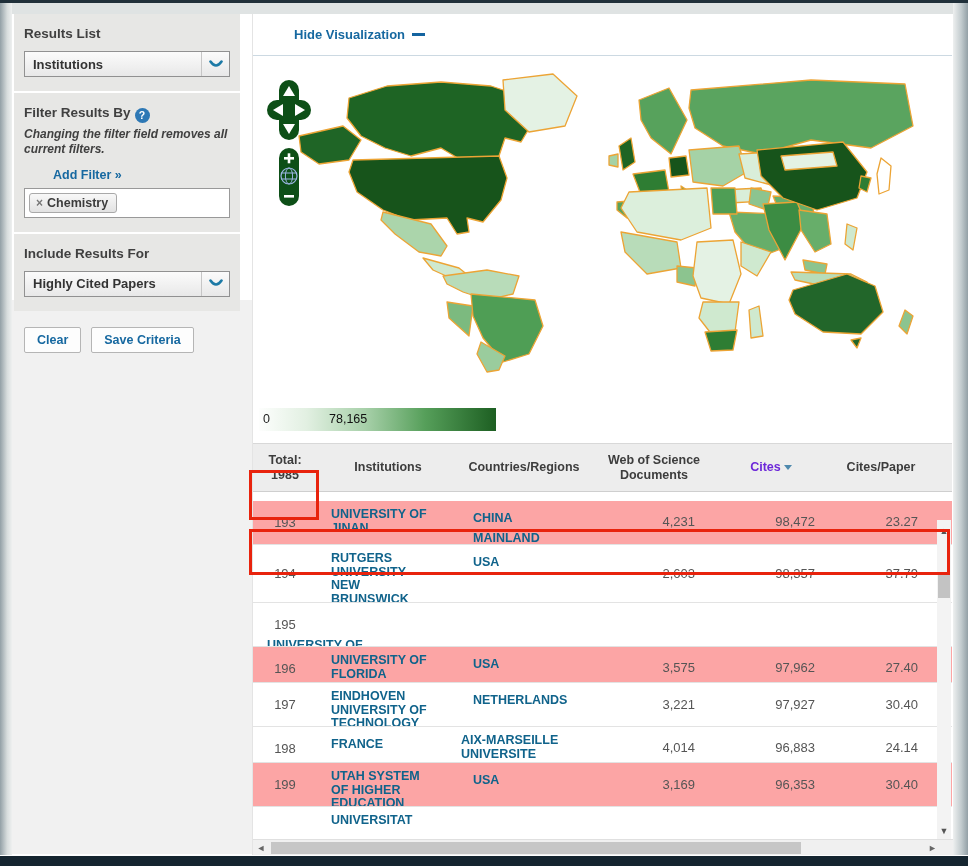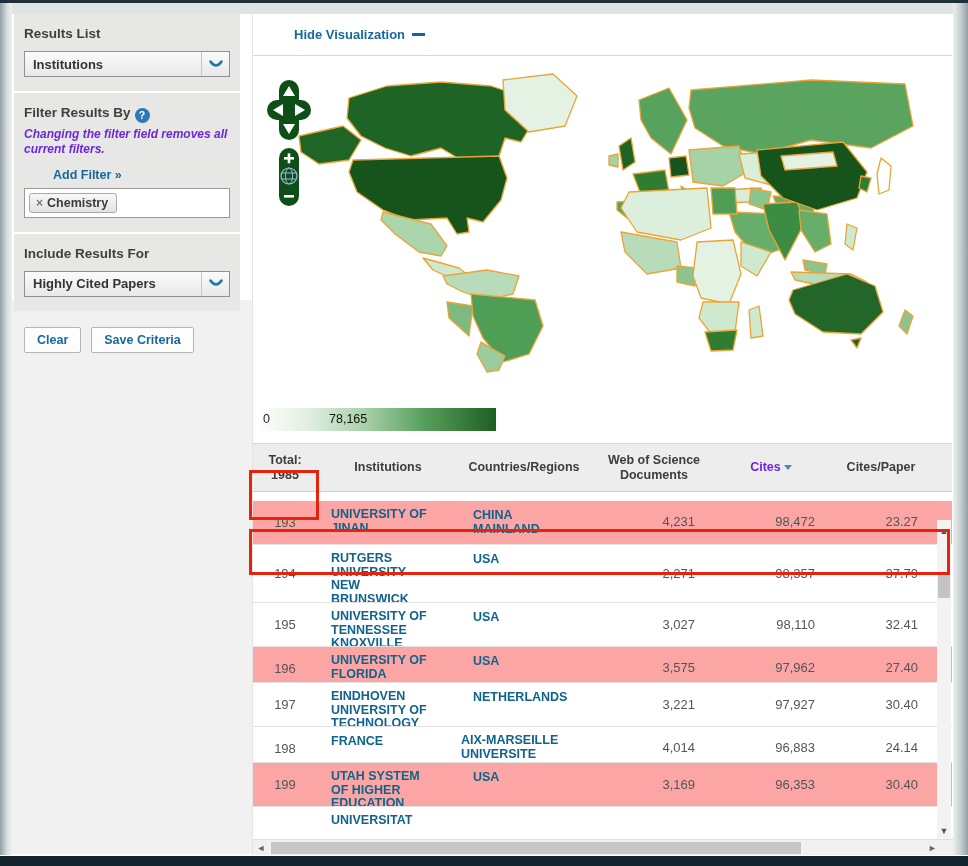--- a/index.html
+++ b/index.html
@@ -16,21 +16,21 @@
   .frame-bottom { position:absolute; left:0; bottom:0; width:968px; height:10px; background:#152530; z-index:50; }
   .gutter { position:absolute; left:12px; top:300px; width:240px; height:554px; background:#f1f1f1; }
 
   
   .sidebar { position:absolute; left:14px; top:14px; width:226px; }
   .sb-section { background:#e7e7e5; padding:12px 10px 14px 10px; margin-bottom:2px; }
   .sb-label { font-size:13.5px; font-weight:bold; color:#404040; margin-bottom:10px; }
   .sb-select { display:flex; align-items:center; height:26px; border:1px solid #919191; background:linear-gradient(#fbfbfb,#e8e8e8); }
   .sb-select .val { flex:1; font-size:13px; color:#333; padding-left:8px; font-weight:bold; }
   .sb-select .chev { width:28px; height:100%; display:flex; align-items:center; justify-content:center; border-left:1px solid #c6c6c6; }
-  .note { font-size:12px; font-style:italic; color:#6d28d9; font-weight:bold; line-height:15px; margin:2px 0 8px 0; }
+  .note { font-size:12px; font-style:italic; color:#404040; font-weight:bold; line-height:15px; margin:2px 0 8px 0; }
   .link { color:#1668a0; font-weight:bold; text-decoration:none; cursor:pointer;padding-left:29px; }
   .addfilter { font-size:12.5px; display:inline-block; margin-bottom:6px; }
   .filter-box { background:#fff; border:1px solid #999; padding:4px; min-height:28px; }
   .tag { display:inline-flex; align-items:center; gap:4px; border:1px solid #a9a9a9; border-radius:3px; background:linear-gradient(#f8f8f8,#e2e2e2); padding:2px 8px 2px 6px; font-size:12.5px; color:#3c3c3c; font-weight:bold; }
   .tag .x { color:#777; font-weight:bold; font-size:12px; }
   .help { display:inline-flex; width:15px; height:15px; border-radius:50%; background:#2d78b5; color:#fff; font-size:10.5px; font-weight:bold; align-items:center; justify-content:center; vertical-align:-2px; margin-left:4px; }
   .btn-row { padding:14px 10px; display:flex; gap:10px;align-items:center; }
   .btn { background:#fdfdfd; border:1px solid #b5b5b5; border-radius:2px; color:#1668a0; font-weight:bold; font-size:12.5px; padding:5px 12px; cursor:pointer; }
 
   
@@ -60,26 +60,26 @@
   .c-ctry { width:130px; }
   .c-docs { width:130px; }
   .c-cites { width:104px; }
   .c-cpp { width:116px; }
   .th.cites-th { color:#6d28d9; }
   .caret { display:inline-block; width:0; height:0; border-left:4px solid transparent; border-right:4px solid transparent; border-top:5px solid #4e89ad; margin-left:3px; vertical-align:1px; }
 
   .tbody { position:relative; height:336px; overflow:hidden; padding-top:9px; }
   .row { display:flex; border-bottom:1px solid #e3e3e3; overflow:hidden; background:#fff; }
   .row.stripe { background:#fca5a5; }
-  .r0{height:44px;} .r1{height:58px;} .r2{height:44px;} .r3{height:36px;} .r4{height:44px;} .r5{height:36px;} .r6{height:44px;} .r7{height:40px;}
+  .r0{height:44px;} .r1{height:58px;} .r2{height:44px;flex-direction:column;} .r3{height:36px;} .r4{height:44px;} .r5{height:36px;} .r6{height:44px;} .r7{height:40px;}
   .cell { font-size:12.5px; padding-top:7px; }
   .cell.rank { width:64px; text-align:center; color:#555; font-size:13px; padding-top:14px; }
   .r0 .rank, .r3 .rank, .r5 .rank { padding-top:14px; }
   .cell.inst { width:142px; padding-left:14px; padding-right:30px; color:#10638b; font-weight:bold; line-height:13.5px; }
-  .cell.ctry { width:130px; padding-left:14px; padding-right:40px; color:#10638b; font-weight:bold; line-height:14px; padding-top:7px; }
+  .cell.ctry { width:130px; padding-left:14px; padding-right:40px; color:#10638b; font-weight:bold; line-height:20px; padding-top:7px; }
   .cell.num { color:#555; font-size:13px; text-align:right; padding-top:13px; }
   .cell.docs { width:130px; padding-right:24px; }
   .cell.cites { width:104px; padding-right:8px; }
   .cell.cpp { width:116px; padding-right:21px; }
   .r1 .num { padding-top:21px; } .r1 .rank { padding-top:21px; }
   .r2 .num, .r4 .num, .r6 .num { padding-top:14px; }
   .r2 .rank, .r4 .rank, .r6 .rank { padding-top:14px; }
 
   
   .vscroll { position:absolute; right:1px; top:506px; width:14px; height:320px; background:#f3f3f3; z-index:5; }
@@ -262,21 +262,21 @@
         <div class="cell inst">UNIVERSITY OF JINAN</div>
         <div class="cell ctry">CHINA MAINLAND</div>
         <div class="cell num docs">4,231</div>
         <div class="cell num cites">98,472</div>
         <div class="cell num cpp">23.27</div>
       </div>
       <div class="row r1">
         <div class="cell rank">194</div>
         <div class="cell inst">RUTGERS UNIVERSITY NEW BRUNSWICK</div>
         <div class="cell ctry">USA</div>
-        <div class="cell num docs">2,271</div>
+        <div class="cell num docs">2,603</div>
         <div class="cell num cites">98,357</div>
         <div class="cell num cpp">37.79</div>
       </div>
       <div class="row r2">
         <div class="cell rank">195</div>
         <div class="cell inst">UNIVERSITY OF TENNESSEE KNOXVILLE</div>
         <div class="cell ctry">USA</div>
         <div class="cell num docs">3,027</div>
         <div class="cell num cites">98,110</div>
         <div class="cell num cpp">32.41</div>

